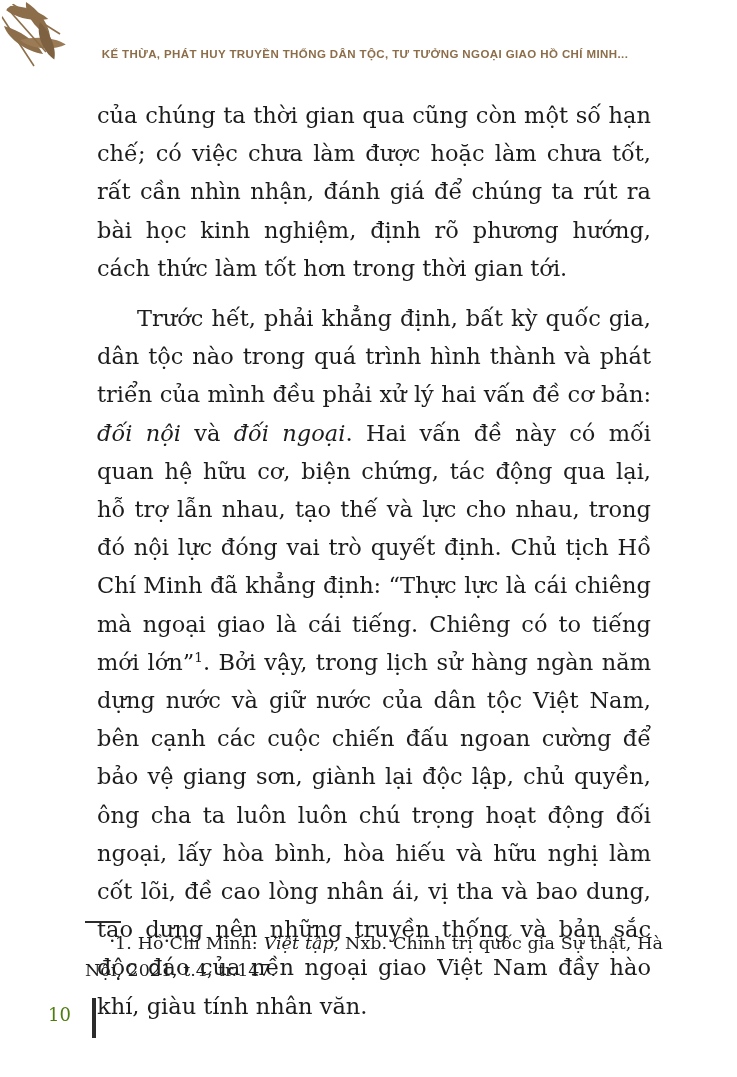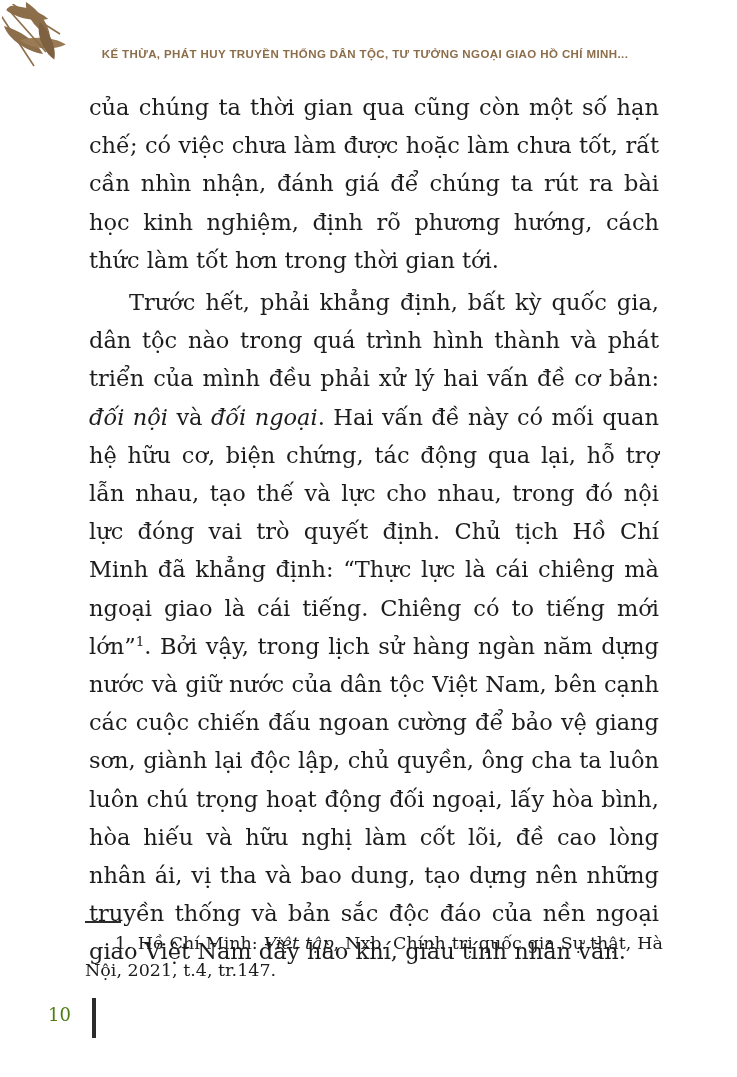--- a/index.html
+++ b/index.html
@@ -39,21 +39,21 @@
   .body-text {
     position: absolute;
     top: 84px;
     left: 85px;
     width: 578px;
     font-size: 22.5px;
     line-height: 38.2px;
     text-align: justify;
   }
   .body-text p {
-    margin: 4px;
+    margin: 12px;
   }
   .para-indent {
     text-indent: 40px;
   }
   .footnote-sep {
     position: absolute;
     left: 85px;
     top: 921px;
     width: 36px;
     height: 2px;

